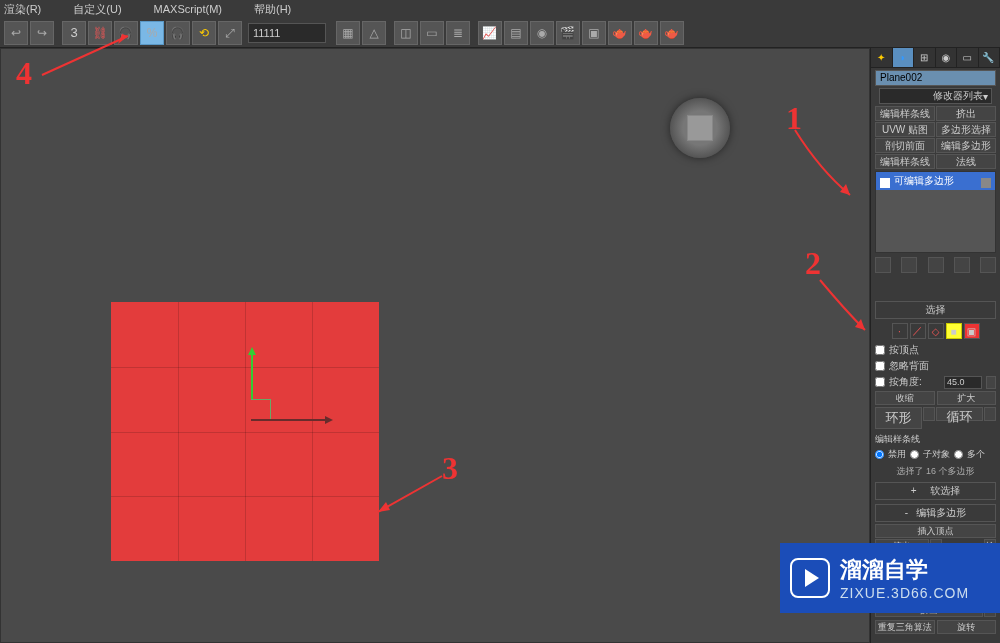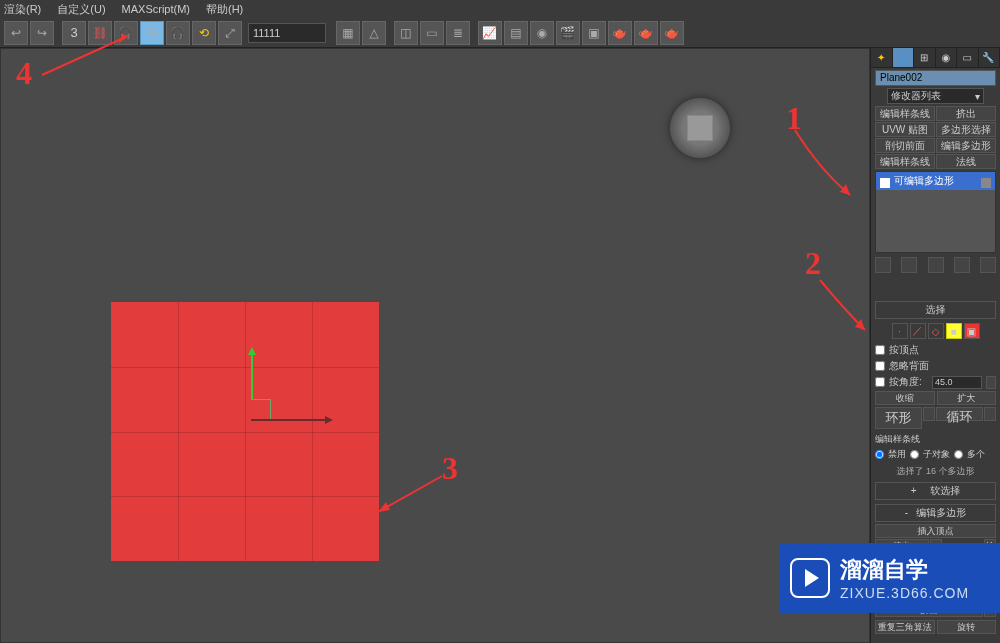--- a/index.html
+++ b/index.html
@@ -1,19 +1,19 @@
 <!DOCTYPE html>
 <html><head>
 <meta charset="utf-8">
 <style>
 * { margin: 0; padding: 0; box-sizing: border-box; font-family: "Microsoft YaHei", sans-serif; }
 body { background: #4a4a4a; width: 1000px; height: 643px; overflow: hidden; position: relative; color: #ccc; font-size: 11px; }
 
 
-.menubar { height: 18px; background: #3a3a3a; display: flex; align-items: center; padding-left: 4px; gap: 16px; font-size: 11px; color: #ccc; }
+.menubar { height: 18px; background: #3a3a3a; display: flex; align-items: center; padding-left: 4px; gap: 32px; font-size: 11px; color: #ccc; }
 .menubar span { cursor: pointer; }
 
 
 .toolbar { height: 30px; background: #3a3a3a; display: flex; align-items: center; padding: 0 4px; border-bottom: 1px solid #222; }
 .tool-btn { width: 24px; height: 24px; background: #555; border: 1px solid #666; margin-right: 2px; display: flex; align-items: center; justify-content: center; font-size: 12px; color: #aaa; cursor: pointer; }
 .tool-btn.active { background: #7ab8e6; border-color: #5a98c6; }
 .tool-btn.red-accent { color: #e55; }
 .tool-sep { width: 6px; }
 .tool-input { width: 78px; height: 20px; background: #2a2a2a; border: 1px solid #555; color: #ccc; padding: 0 4px; font-size: 11px; margin: 0 4px; }
 
@@ -38,21 +38,21 @@
 .viewcube { position: absolute; top: 50px; right: 140px; width: 60px; height: 60px; border-radius: 50%; background: radial-gradient(circle, #777 40%, #555 70%); display: flex; align-items: center; justify-content: center; box-shadow: 0 0 8px rgba(0,0,0,0.5); }
 .viewcube-inner { width: 26px; height: 26px; background: #999; border: 1px solid #888; }
 
 
 .cmdpanel { position: absolute; top: 48px; right: 0; width: 130px; bottom: 0; background: #3a3a3a; border-left: 1px solid #222; overflow: hidden; }
 .cmd-tabs { height: 20px; display: flex; background: #333; border-bottom: 1px solid #222; }
 .cmd-tab { flex: 1; border-right: 1px solid #222; display: flex; align-items: center; justify-content: center; font-size: 10px; cursor: pointer; }
 .cmd-tab.active { background: #5a8fc0; }
 
 .obj-name { margin: 2px 4px; height: 16px; background: #6a8fb0; border: 1px solid #555; font-size: 10px; padding: 1px 4px; color: #000; }
-.modifier-dd { margin: 2px 16px; height: 16px; background: #2a2a2a; border: 1px solid #555; font-size: 10px; padding: 1px 3px; display: flex; justify-content: space-between; align-items: center; }
+.modifier-dd { margin: 2px 8px; height: 16px; background: #2a2a2a; border: 1px solid #555; font-size: 10px; padding: 1px 3px; display: flex; justify-content: flex-end; align-items: center; }
 
 .btn-grid { display: grid; grid-template-columns: 1fr 1fr; gap: 1px; margin: 2px 4px; }
 .btn-grid button { height: 15px; background: #444; border: 1px solid #555; color: #ccc; font-size: 10px; cursor: pointer; }
 
 .mod-stack { margin: 2px 4px; height: 82px; background: #555; border: 1px solid #333; }
 .mod-item { background: #3a6fd0; color: #fff; font-size: 10px; padding: 2px 4px; display: flex; align-items: flex-end; gap: 4px; }
 .mod-item-icon { width: 10px; height: 10px; background: #fff; display: inline-block; }
 .mod-item-end { width: 10px; height: 10px; background: #888; margin-left: auto; }
 
 .stack-controls { display: flex; gap: 2px; margin: 4px; justify-content: space-between; }
@@ -64,21 +64,21 @@
 .sel-icons { display: flex; gap: 2px; justify-content: center; margin: 4px 0; }
 .sel-icon { width: 16px; height: 16px; border: 1px solid #555; display: flex; align-items: center; justify-content: center; cursor: pointer; }
 .sel-icon.v { color: #e55; }
 .sel-icon.e { color: #e55; }
 .sel-icon.b { color: #e55; }
 .sel-icon.p { background: #ff3; border-color: #cc0; }
 .sel-icon.el { background: #e33; }
 
 .chk { display: flex; align-items: center; gap: 4px; margin: 2px 0; }
 .chk input { width: 10px; height: 10px; }
-.chk .num { width: 50px; height: 13px; background: #2a2a2a; border: 1px solid #555; font-size: 9px; padding: 0 2px; margin-left: auto; }
+.chk .num { width: 38px; height: 13px; background: #2a2a2a; border: 1px solid #555; font-size: 9px; padding: 0 2px; margin-left: auto; }
 .chk .spin { width: 10px; height: 13px; background: #444; border: 1px solid #555; }
 
 .two-btn { display: grid; grid-template-columns: 1fr 1fr; gap: 2px; margin: 2px 0; }
 .two-btn button { height: 14px; background: #444; border: 1px solid #555; color: #ccc; font-size: 9px; cursor: pointer; }
 
 .radio-row { display: flex; gap: 4px; margin: 2px 0; font-size: 9px; align-items: center; }
 .radio-row input { width: 9px; height: 9px; }
 
 .status-line { text-align: center; font-size: 9px; color: #aaa; margin: 4px 0; }
 

